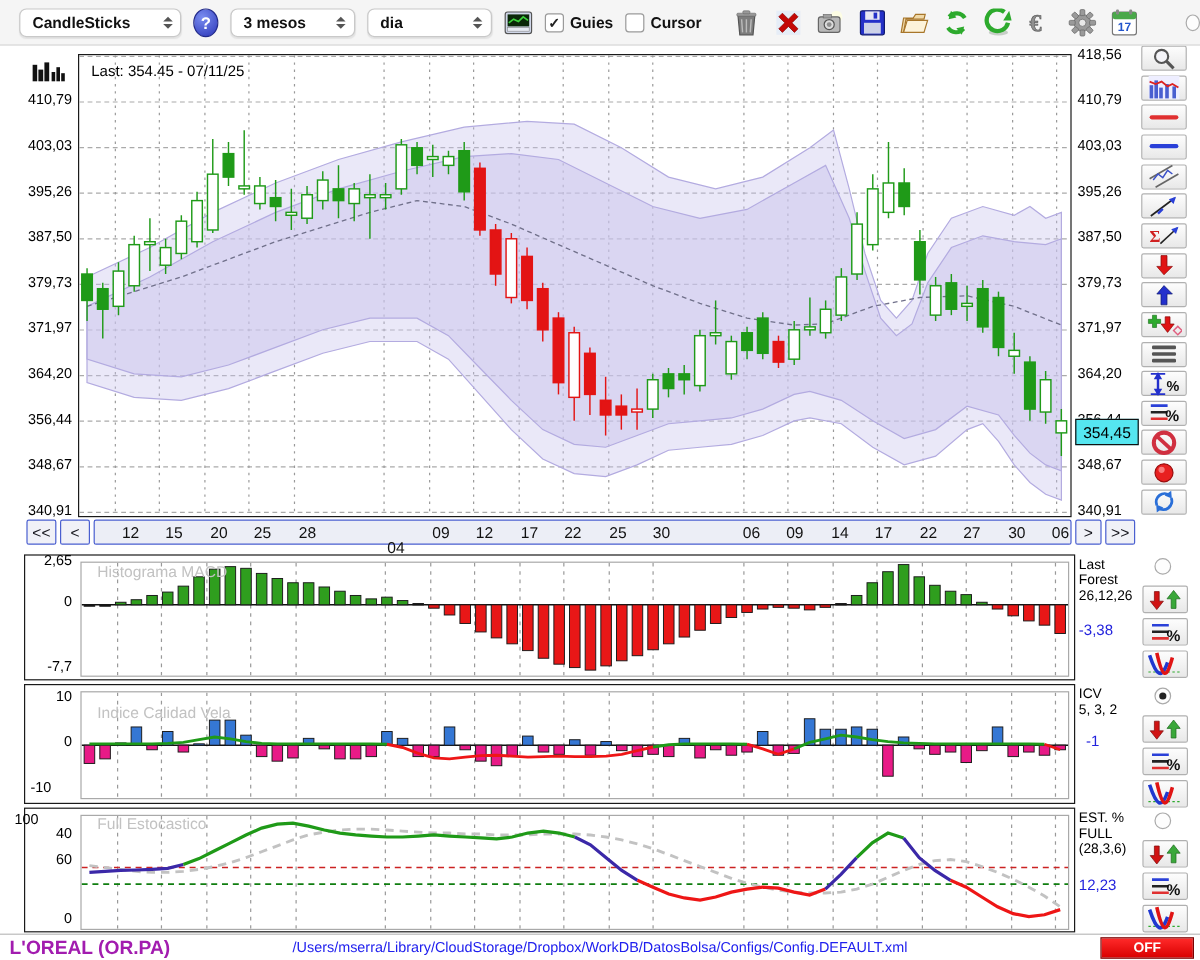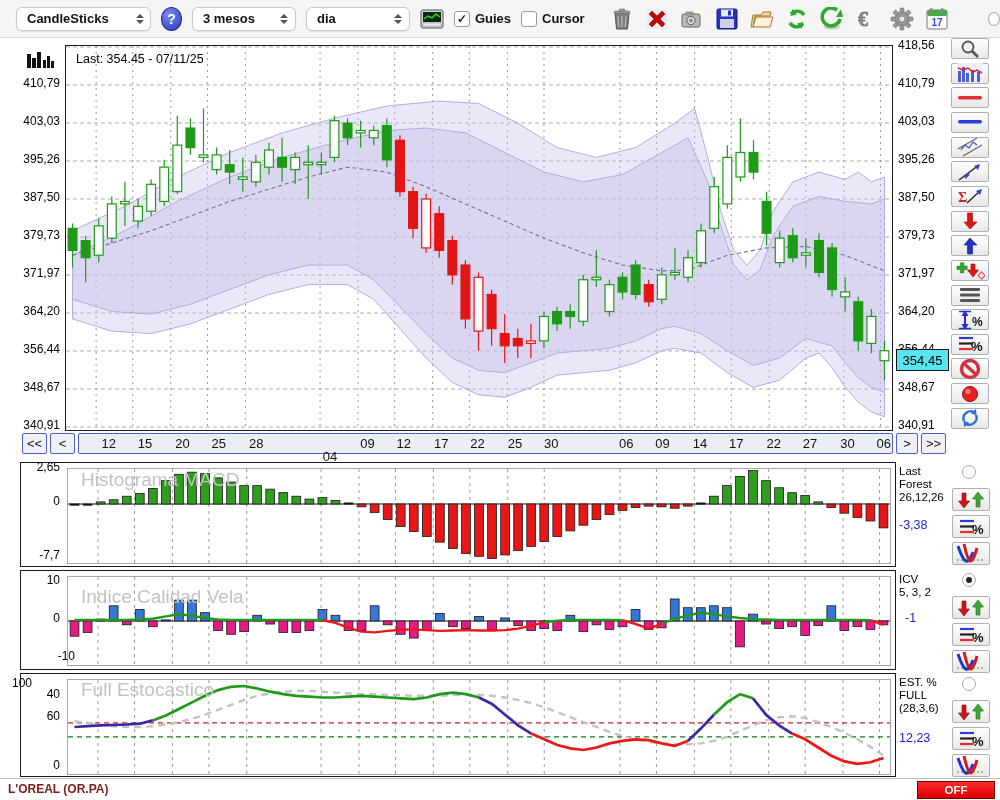--- a/index.html
+++ b/index.html
@@ -14,30 +14,30 @@
   .stepper .dn{border-top:4px solid #555;}
   .helpbtn{width:22px;height:22px;border-radius:50%;background:radial-gradient(circle at 35% 30%,#7a8df0,#2b36b8);color:#fff;font-weight:700;font-size:14px;display:flex;align-items:center;justify-content:center;border:1px solid #222a8a;}
   .chk{display:flex;align-items:center;gap:5px;font-size:13px;font-weight:700;color:#111;}
   .chkbox{width:14px;height:14px;border:1px solid #9a9a9a;border-radius:3px;background:#fff;display:flex;align-items:center;justify-content:center;font-size:12px;color:#222;line-height:1;}
   .tbicon{width:26px;height:26px;display:flex;align-items:center;justify-content:center;}
   .radio{width:14px;height:14px;border-radius:50%;border:1.5px solid #aaa;background:#fdfdfd;box-sizing:border-box;}
   .radio.sel::after{content:"";display:block;width:6px;height:6px;margin:2.5px;border-radius:50%;background:#222;}
   
   .frame{position:absolute;border:1.5px solid #1a1a1a;background:#fff;box-sizing:border-box;}
   .axlabel{position:absolute;font-size:12px;color:#000;white-space:nowrap;}
-  .graytitle{position:absolute;font-size:19px;color:#c2c2c2;z-index:5;}
+  .graytitle{position:absolute;font-size:13px;color:#c2c2c2;z-index:5;}
   .sidebtn{position:absolute;width:38px;height:21px;background:linear-gradient(#fdfdfd,#e8e8e8);border:1px solid #b0b0b0;border-radius:2px;display:flex;align-items:center;justify-content:center;box-sizing:border-box;}
   .navbtn{position:absolute;height:21px;background:#f0f1f7;border:1.5px solid #4a5fd0;color:#13131a;font-size:13px;display:flex;align-items:center;justify-content:center;box-sizing:border-box;border-radius:2px;}
   #datestrip{position:absolute;background:#eceef6;border:1.5px solid #4a5fd0;box-sizing:border-box;border-radius:2px;}
   .datelab{position:absolute;top:2px;font-size:13px;color:#111;transform:translateX(-50%);}
   .ptext{position:absolute;font-size:11.5px;color:#000;line-height:13px;white-space:nowrap;}
   .pval{position:absolute;font-size:12.5px;color:#2222dd;white-space:nowrap;}
   #pricetag{position:absolute;background:#55e6f0;border:1.2px solid #111;font-size:13px;color:#000;display:flex;align-items:center;justify-content:center;z-index:10;}
   #statusbar{position:absolute;left:0;top:778px;width:1000px;height:22px;background:#fff;border-top:1px solid #bbb;box-sizing:border-box;}
-  #sym{position:absolute;left:8px;top:3px;font-size:12px;font-weight:600;color:#7f1d1d;}
+  #sym{position:absolute;left:8px;top:3px;font-size:16px;font-weight:600;color:#a21caf;}
   #cfgpath{position:absolute;left:0;top:3px;width:1000px;text-align:center;font-size:12px;color:#2020ee;}
   #offbtn{position:absolute;right:5px;top:2px;width:76px;height:16px;background:linear-gradient(#ff2a2a,#d90000);border:1px solid #7d0000;color:#fff;font-size:11.5px;font-weight:700;display:flex;align-items:center;justify-content:center;}
 </style>
 </head>
 <body>
 
 <div id="app">
 
   <div id="toolbar">
     <div class="select" style="width:138px">
@@ -633,21 +633,21 @@
           <polyline points="476.2,45.5 489.3,43.6 502.3,42.9 515.4,42.9 528.4,42.9 541.5,42.9 554.5,43.2" fill="none" stroke="#1f9a18" stroke-width="2.4"></polyline>
           <polyline points="554.5,43.2 567.6,47.0 580.6,51.6 593.7,47.0" fill="none" stroke="#ee1616" stroke-width="2.4"></polyline>
           <polyline points="593.7,47.0 606.7,41.7 619.8,38.7 632.8,35.6 645.9,37.2 658.9,39.4 672.0,41.0 685.0,42.1 698.0,42.5 711.1,42.9 724.1,42.9 737.2,42.9 750.2,42.9 763.3,42.9 776.3,42.9 789.4,42.9 802.4,43.2" fill="none" stroke="#1f9a18" stroke-width="2.4"></polyline>
           <polyline points="802.4,43.2 815.5,47.8" fill="none" stroke="#ee1616" stroke-width="2.4"></polyline>
         </g>
       </svg>
   </div>
   <div id="icvaxis">
       <div class="axlabel" style="left: 24px; top: 573px; width: 36px; text-align: right;">10</div>
       <div class="axlabel" style="left: 24px; top: 611px; width: 36px; text-align: right;">0</div>
-      <div class="axlabel" style="left: 39px; top: 649px; width: 36px; text-align: right;">-10</div>
+      <div class="axlabel" style="left: 16px; top: 649px; width: 36px; text-align: center;">-10</div>
     </div>
   <div id="icvtext" class="ptext" style="left:899px;top:573px;">
       <div>ICV</div>
       <div>5, 3, 2</div>
     </div>
   <div class="pval" style="left:905px;top:611px;">-1</div>
 
   <div class="frame" style="left:20px;top:673px;width:876px;height:104px;">
     <div class="graytitle" style="left:60px;top:5px;">Full Estocastico</div>
     <svg id="stochsvg" width="822" height="94" style="position:absolute;left:46px;top:5px;border:1px solid #a9a9a9;">
@@ -698,20 +698,21 @@
       <div>EST. %</div>
       <div>FULL</div>
       <div>(28,3,6)</div>
     </div>
   <div class="pval" style="left:899px;top:731px;">12,23</div>
 
   <div id="sidegroups"></div>
 
   <div id="statusbar">
     <div id="sym">L'OREAL (OR.PA)</div>
+    <div id="cfgpath">/Users/mserra/Library/CloudStorage/Dropbox/WorkDB/DatosBolsa/Configs/Config.DEFAULT.xml</div>
     <div id="offbtn">OFF</div>
   </div>
 <div class="sidebtn" style="left: 951px; top: 38px;">
       <span style="display: flex; align-items: center; justify-content: center;">
         <svg width="22" height="20" viewBox="0 0 22 20">
           <circle cx="9" cy="8" r="5.5" fill="#f4f4f8" stroke="#555" stroke-width="1.8"></circle>
           <line x1="13" y1="12" x2="19" y2="18" stroke="#555" stroke-width="2.6"></line>
         </svg>
       </span>
     </div>

